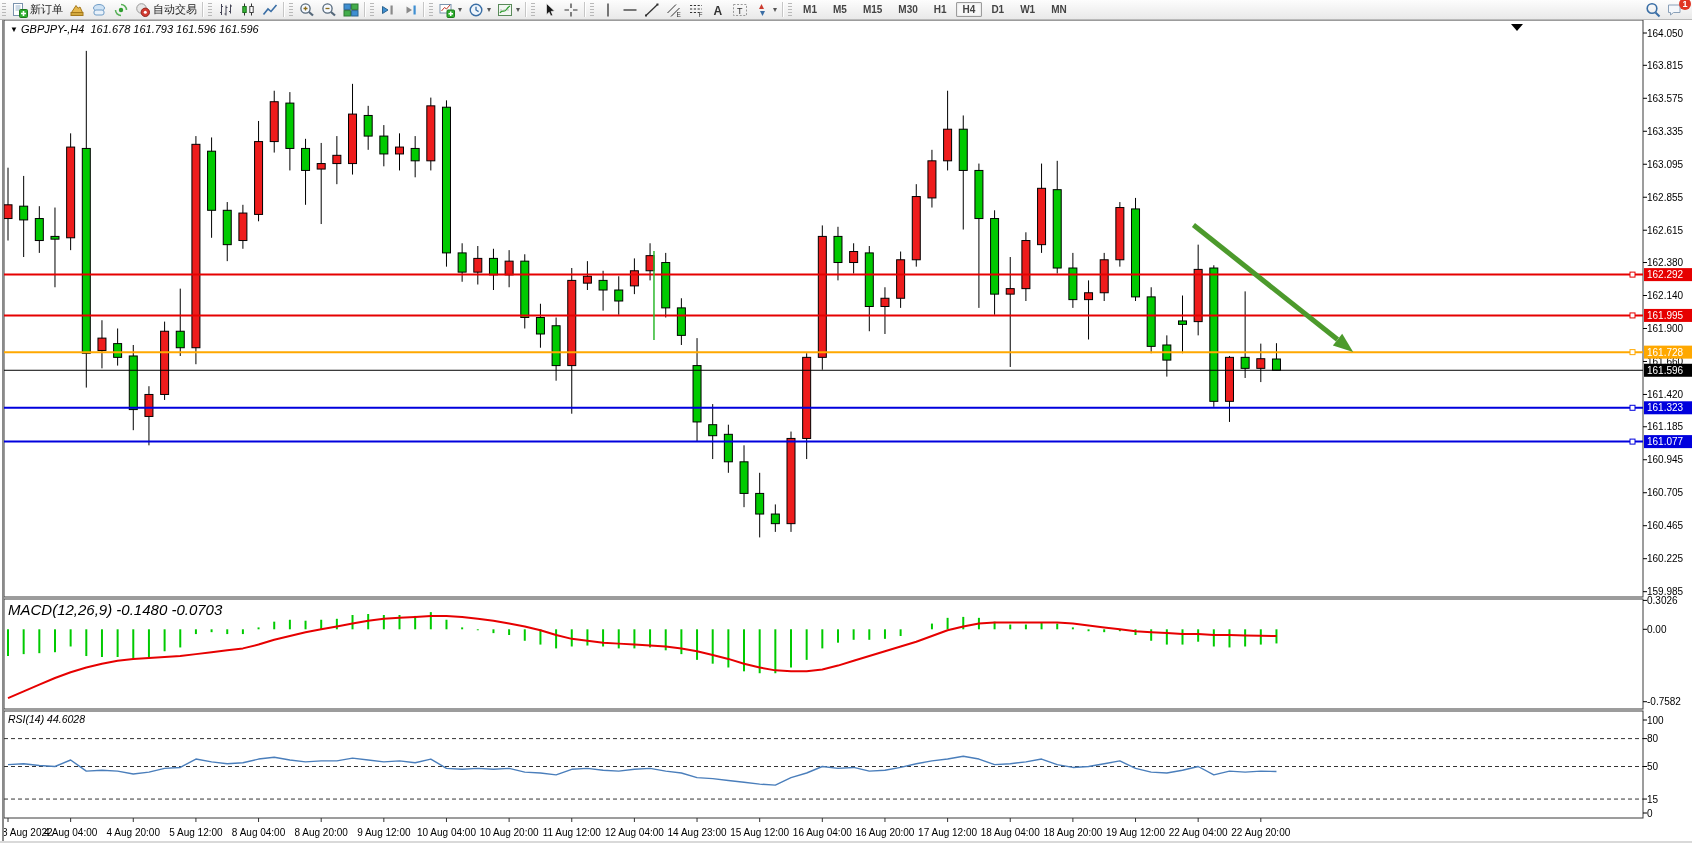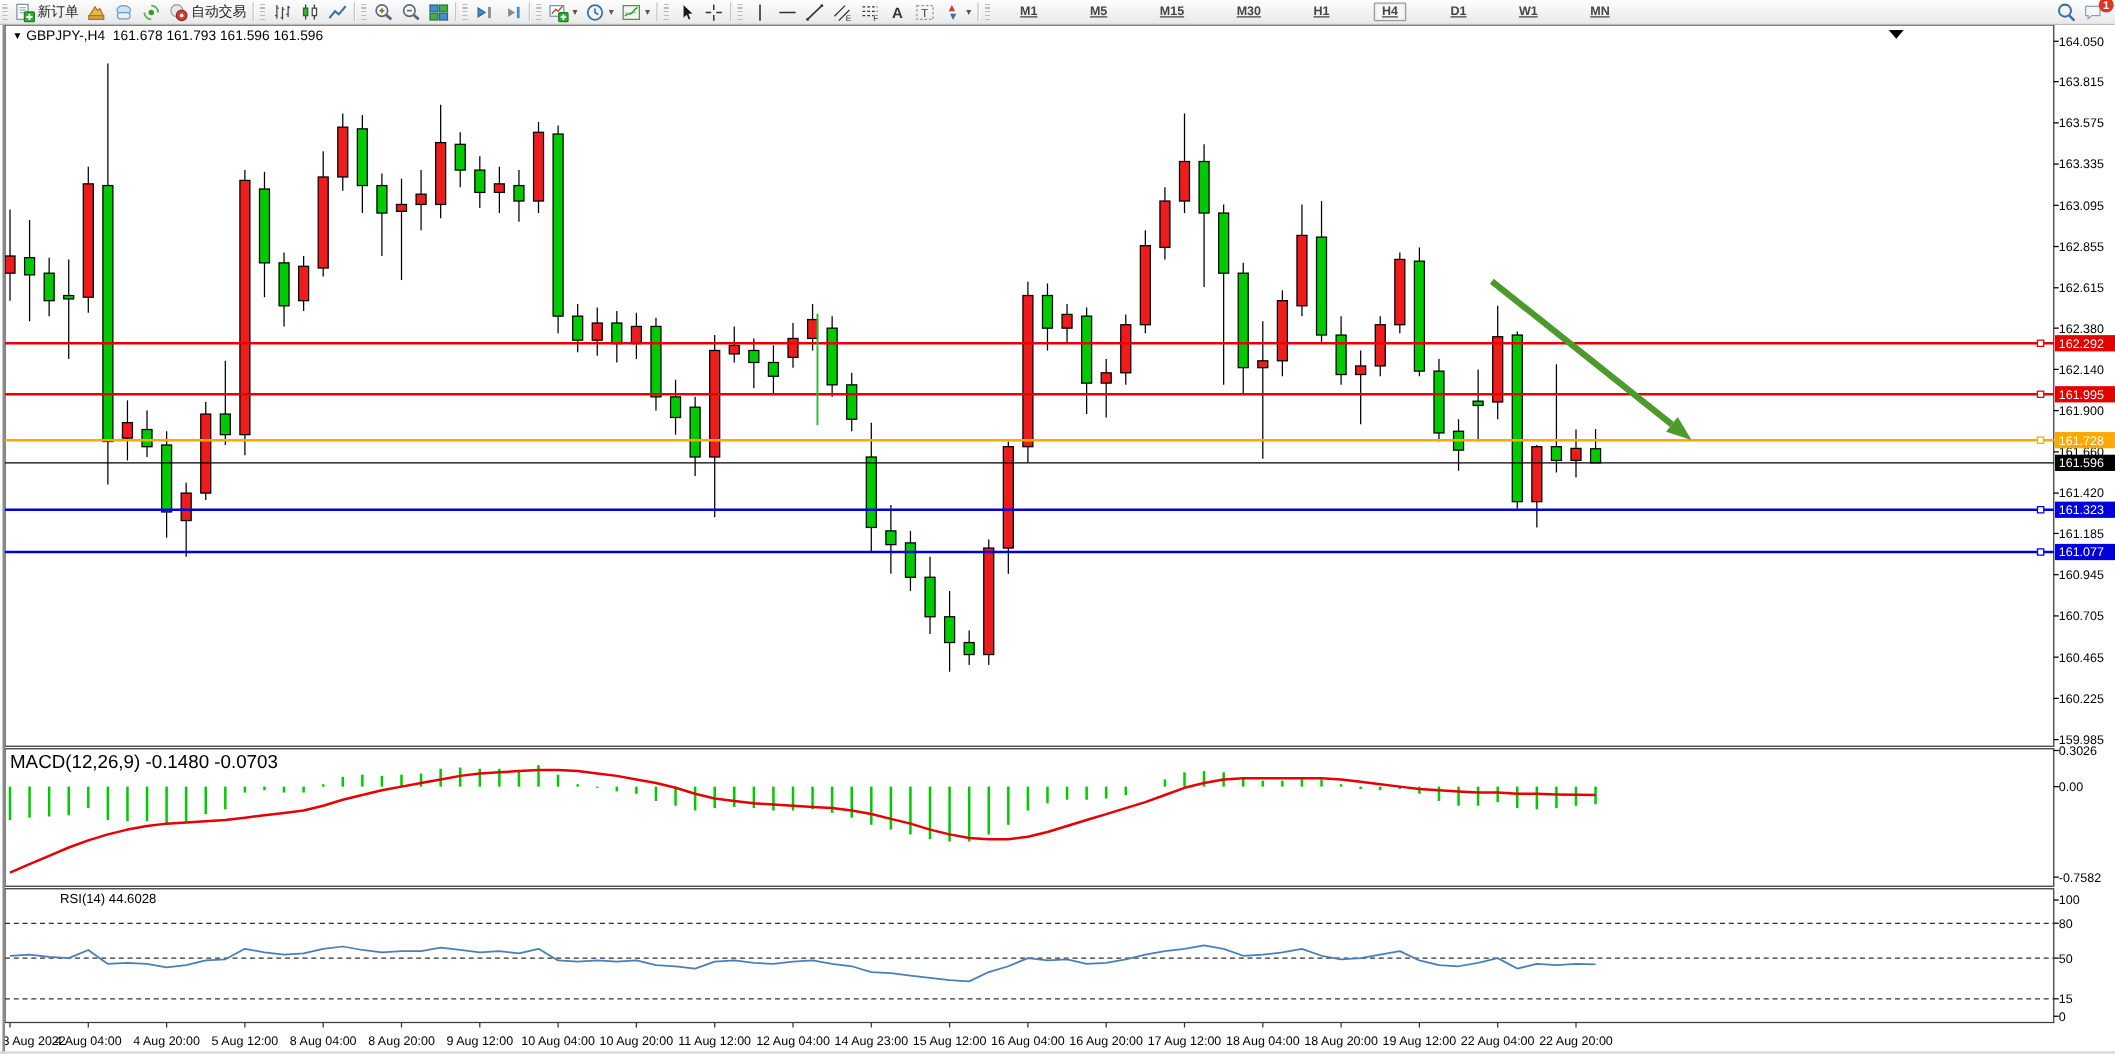--- a/index.html
+++ b/index.html
@@ -6,31 +6,31 @@
     font-family:"Liberation Sans","DejaVu Sans",sans-serif;}
   #toolbar{position:absolute;left:0;top:0;width:1692px;height:19px;z-index:5;
     background:linear-gradient(#fdfdfd,#e9e9e9);border-bottom:1px solid #b9b9b9;
     display:flex;align-items:center;font-size:11px;color:#222;}
   .tb-grip{width:4px;height:14px;margin:0 3px 0 2px;
     background:repeating-linear-gradient(#b9b9b9 0 1px,transparent 1px 3px);}
   .tb-sep{width:1px;height:15px;background:#c6c6c6;border-right:1px solid #fff;margin:0 2px;}
   .tb-btn{display:flex;align-items:center;gap:2px;padding:0 3px;height:18px;cursor:default;}
   .tb-btn svg{display:block;}
   .tb-caret{font-size:8px;color:#555;margin-left:1px;}
-  .tf-btn{padding:1px 6px;margin:0 14px;font-size:10px;font-weight:bold;color:#444;
-    border:1px solid transparent;border-radius:1px;text-decoration:underline;}
+  .tf-btn{padding:1px 6px;margin:0 1px;font-size:10px;font-weight:bold;color:#444;
+    border:1px solid transparent;border-radius:1px;}
   .tf-btn.active{background:#f8f8f8;border:1px solid #9c9c9c;box-shadow:inset 0 0 2px #ccc;}
   #tb-right{margin-left:auto;display:flex;align-items:center;margin-right:6px;position:relative;}
   .badge{position:absolute;top:-3px;right:-5px;width:12px;height:12px;border-radius:50%;
     background:#e03423;color:#fff;font-size:9px;font-weight:bold;text-align:center;line-height:12px;}
   #chart-svg{position:absolute;left:0;top:0;z-index:0;}
-  .overlay-label{position:absolute;z-index:2;font-size:11px;color:#000;white-space:pre;}
+  .overlay-label{position:absolute;z-index:2;font-size:11px;color:#000;white-space:pre;font-style:italic;}
   #chart-title{left:10px;top:23px;}
   #macd-label{left:8px;top:601px;font-size:15px;}
-  #rsi-label{left:8px;top:713px;font-size:10.5px;margin-left:40px;}
+  #rsi-label{left:8px;top:713px;font-size:10.5px;}
   #win-left-border{position:absolute;left:2px;top:19px;width:2px;height:824px;background:#8a8a8a;z-index:1;}
   #win-bottom-border{position:absolute;left:0;top:841px;width:1692px;height:2px;background:#d9d9d9;z-index:1;}
 </style>
 </head>
 <body>
 
 <div id="toolbar">
     <span class="tb-grip"></span>
     <span class="tb-btn">
       <span>

